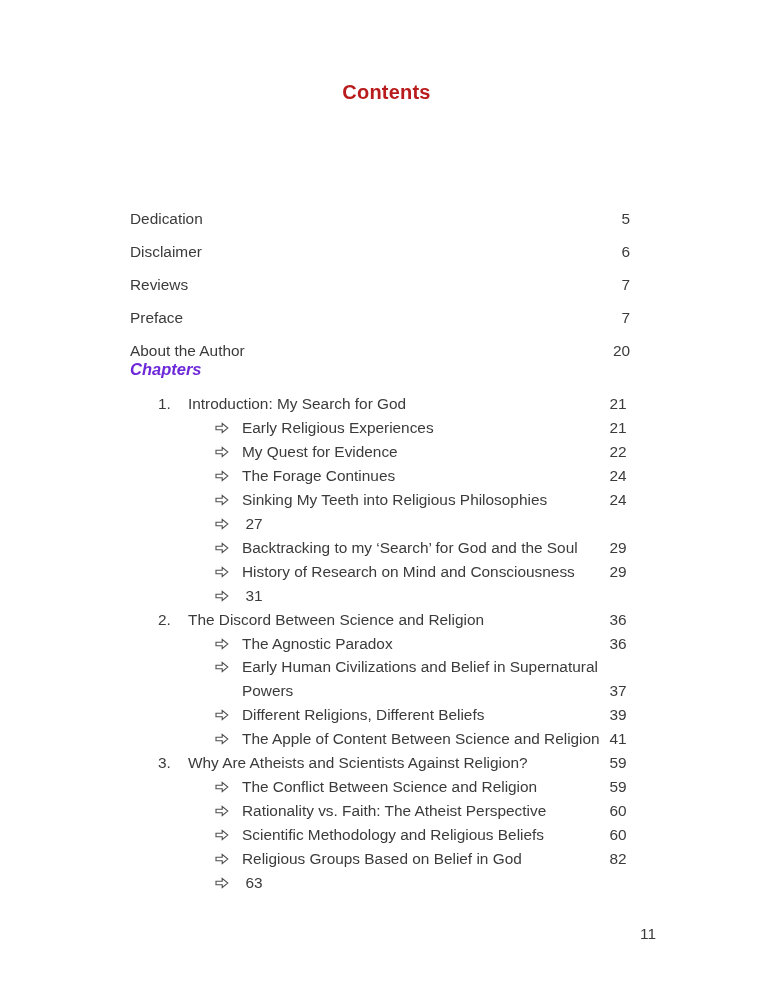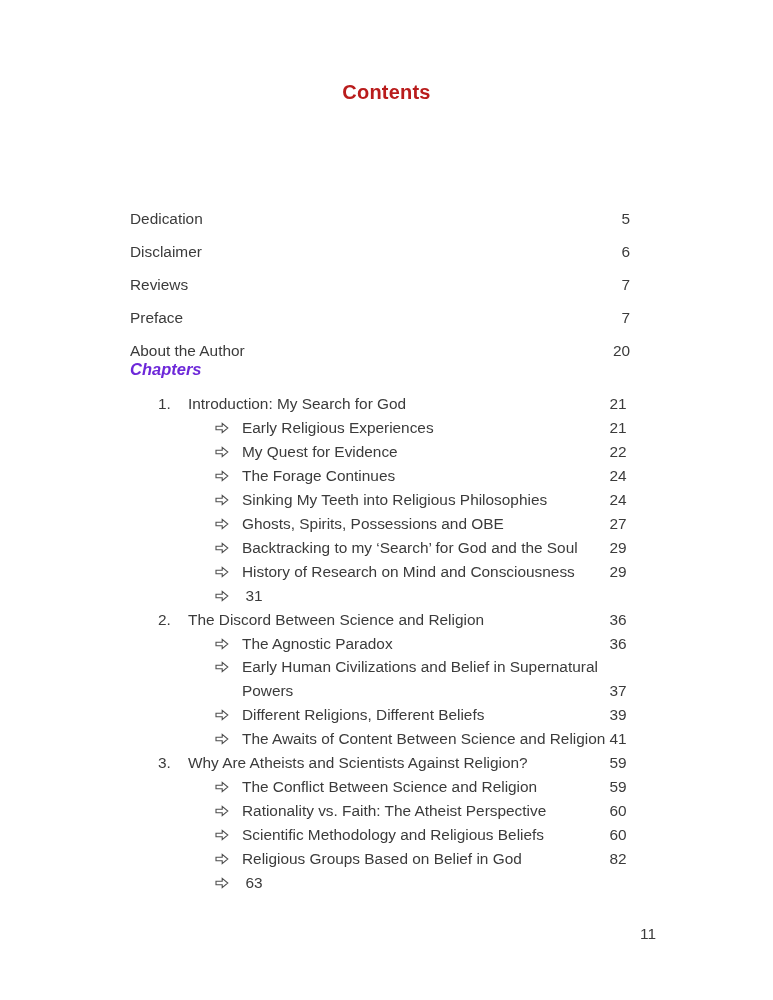--- a/index.html
+++ b/index.html
@@ -175,21 +175,20 @@
     <span class="sec-title">Sinking My Teeth into Religious Philosophies</span>
     <span class="pg">24</span>
   </div>
 
   <div class="sec-row">
     <span class="sec-arrow">
       <svg width="14" height="12" viewBox="0 0 14 12" aria-hidden="true">
         <path d="M1 4.2 H7.2 V1.4 L12.8 6 L7.2 10.6 V7.8 H1 Z" fill="none" stroke="#4f4f4f" stroke-width="1.1" stroke-linejoin="miter"></path>
       </svg>
     </span>
-    <span class="sec-title">Ghosts, Spirits, Possessions and OBE</span>
     <span class="pg">27</span>
   </div>
 
 
   <div class="sec-row">
     <span class="sec-arrow">
       <svg width="14" height="12" viewBox="0 0 14 12" aria-hidden="true">
         <path d="M1 4.2 H7.2 V1.4 L12.8 6 L7.2 10.6 V7.8 H1 Z" fill="none" stroke="#4f4f4f" stroke-width="1.1" stroke-linejoin="miter"></path>
       </svg>
     </span>
@@ -251,21 +250,21 @@
     <span class="sec-title">Different Religions, Different Beliefs</span>
     <span class="pg">39</span>
   </div>
 
   <div class="sec-row">
     <span class="sec-arrow">
       <svg width="14" height="12" viewBox="0 0 14 12" aria-hidden="true">
         <path d="M1 4.2 H7.2 V1.4 L12.8 6 L7.2 10.6 V7.8 H1 Z" fill="none" stroke="#4f4f4f" stroke-width="1.1" stroke-linejoin="miter"></path>
       </svg>
     </span>
-    <span class="sec-title">The Awaits of Content Between Science and Religion</span>
+    <span class="sec-title">The Apple of Content Between Science and Religion</span>
     <span class="pg">41</span>
   </div>
 
   <div class="ch-row">
     <span class="ch-num">3.</span>
     <span class="ch-title">Why Are Atheists and Scientists Against Religion?</span>
     <span class="pg">59</span>
   </div>
 
   <div class="sec-row">

